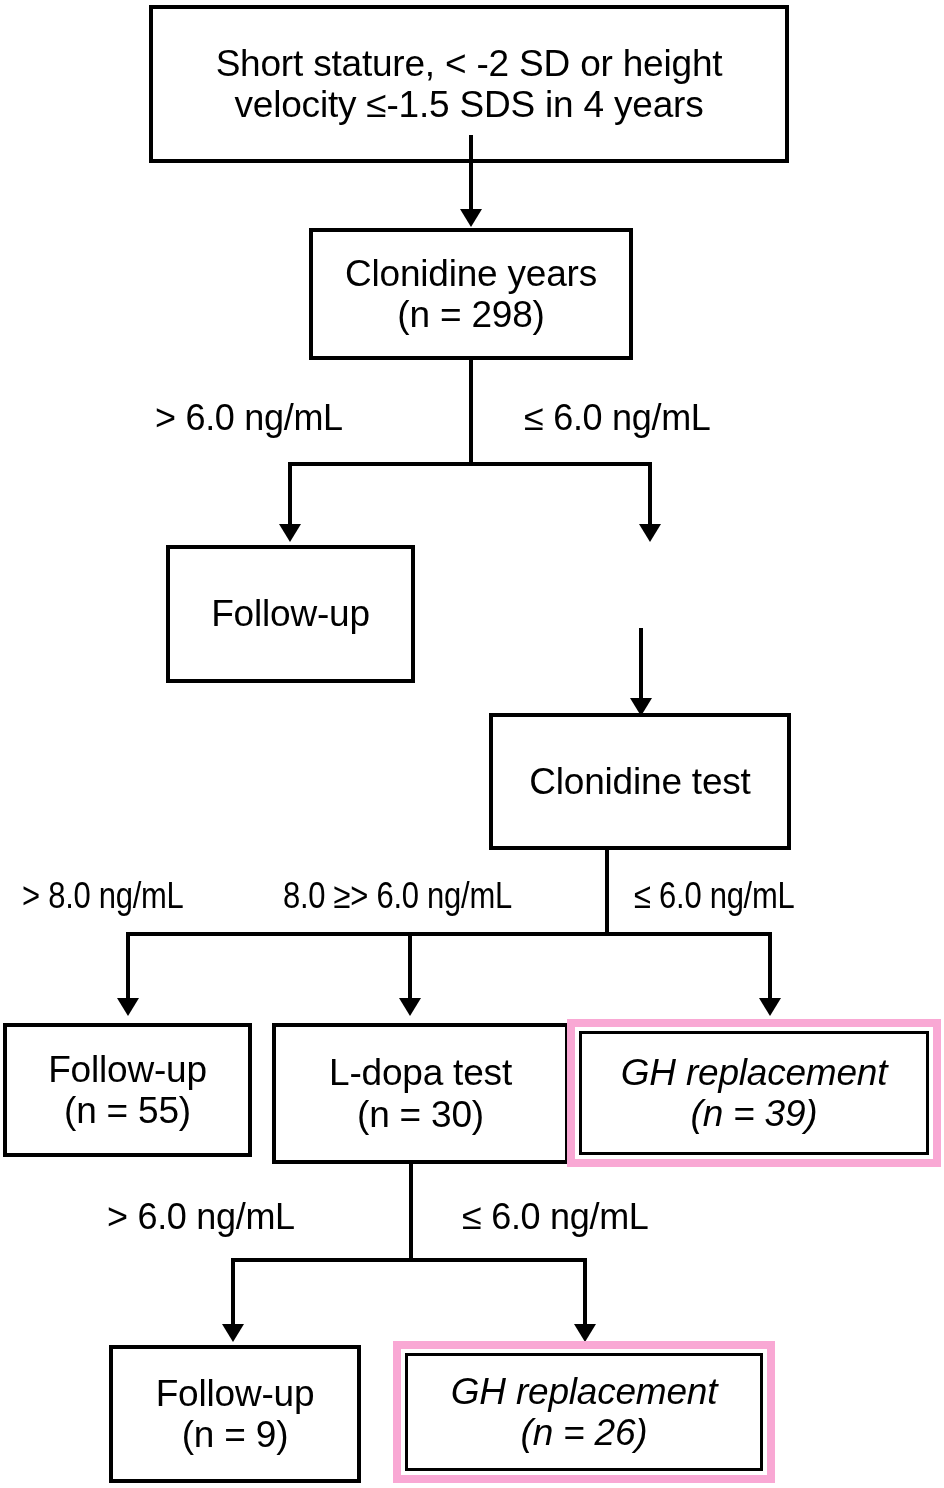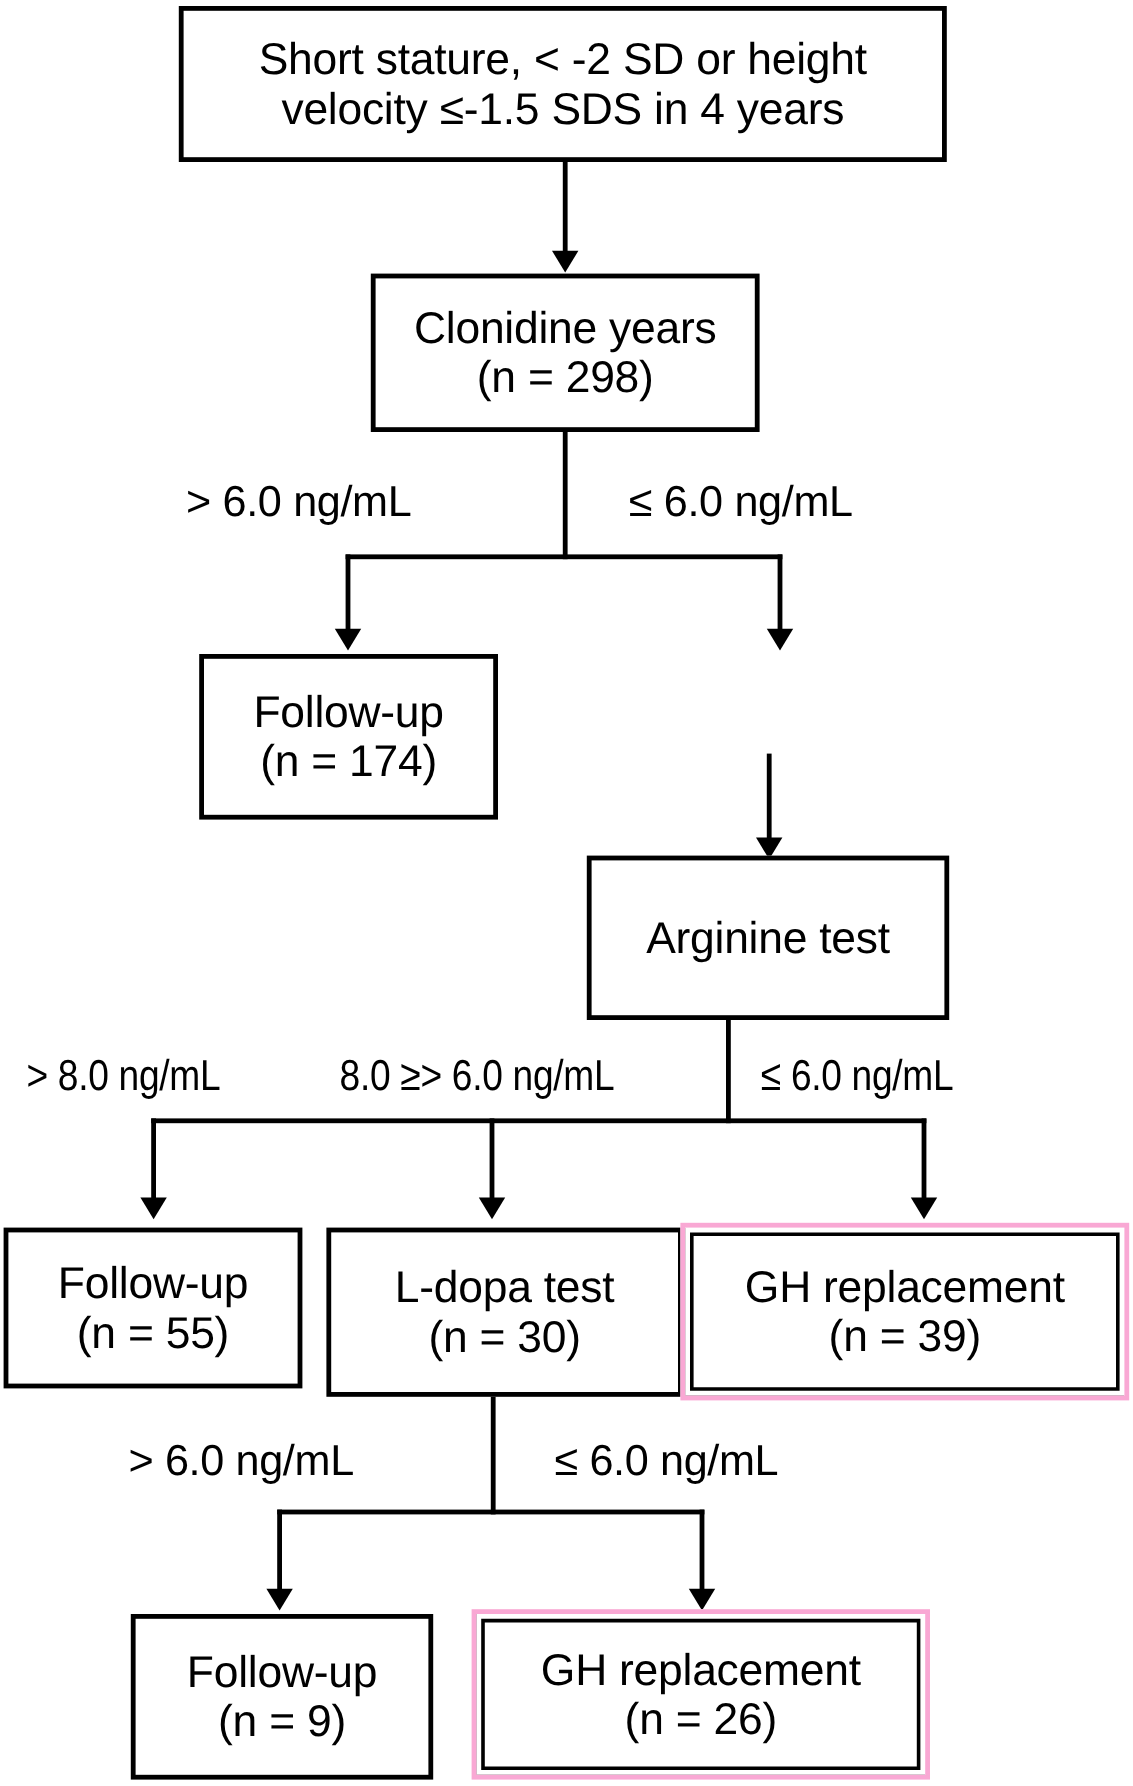--- a/index.html
+++ b/index.html
@@ -28,22 +28,23 @@
     align-items: center;
     justify-content: center;
     text-align: center;
     line-height: 1.12;
     font-size: 37px;
     letter-spacing: -0.2px;
     padding: 0 4px;
   }
   
   .node.double {
-    border: 4px solid #f9a8d4;
+    border: 8px solid #f9a8d4;
     box-shadow: inset 0 0 0 4px #ffffff, inset 0 0 0 7px #000000;
+    font-style: italic;
   }
   .node .line {
     display: block;
     white-space: nowrap;
   }
   
   .edge-label {
     position: absolute;
     font-size: 36px;
     white-space: nowrap;
@@ -72,21 +73,21 @@
     border-left: 11px solid transparent;
     border-right: 11px solid transparent;
     border-top: 18px solid #000000;
   }
 </style>
 </head>
 <body>
 
 <div id="flowchart-root">
 
-  <div class="node" style="left:149px; top:5px; width:640px; height:130px;">
+  <div class="node" style="left:149px; top:5px; width:640px; height:158px;">
     <span class="line">Short stature, &lt; -2 SD or height</span>
     <span class="line">velocity ≤-1.5 SDS in 4 years</span>
   </div>
 
   <div class="vline" style="left:469px; top:135px; height:80px;"></div>
   <div class="arrowhead" style="left:460px; top:209px;"></div>
 
   <div class="node" style="left:309px; top:228px; width:324px; height:132px;">
     <span class="line">Clonidine years</span>
     <span class="line">(n = 298)</span>
@@ -97,29 +98,28 @@
   <div class="vline" style="left:288px; top:462px; height:68px;"></div>
   <div class="arrowhead" style="left:279px; top:524px;"></div>
   <div class="vline" style="left:648px; top:462px; height:68px;"></div>
   <div class="arrowhead" style="left:639px; top:524px;"></div>
 
   <div class="edge-label" style="left:155px; top:400px;">&gt; 6.0 ng/mL</div>
   <div class="edge-label" style="left:524px; top:400px;">≤ 6.0 ng/mL</div>
 
   <div class="node" style="left:166px; top:545px; width:249px; height:138px;">
     <span class="line">Follow-up</span>
-    <span class="line">(n = 174)</span>
   </div>
 
 
   <div class="vline" style="left:639px; top:628px; height:76px;"></div>
   <div class="arrowhead" style="left:630px; top:698px;"></div>
 
   <div class="node" style="left:489px; top:713px; width:302px; height:137px;">
-    <span class="line">Arginine test</span>
+    <span class="line">Clonidine test</span>
   </div>
 
   <div class="vline" style="left:605px; top:850px; height:86px;"></div>
   <div class="hline" style="left:126px; top:932px; width:646px;"></div>
   <div class="vline" style="left:126px; top:932px; height:72px;"></div>
   <div class="arrowhead" style="left:117px; top:998px;"></div>
   <div class="vline" style="left:408px; top:932px; height:72px;"></div>
   <div class="arrowhead" style="left:399px; top:998px;"></div>
   <div class="vline" style="left:768px; top:932px; height:72px;"></div>
   <div class="arrowhead" style="left:759px; top:998px;"></div>

